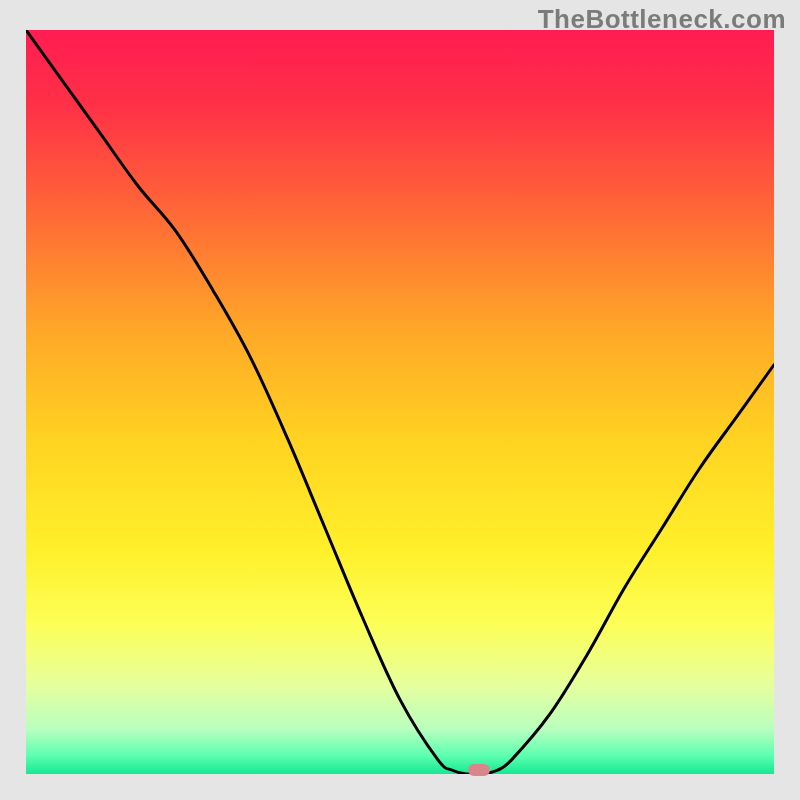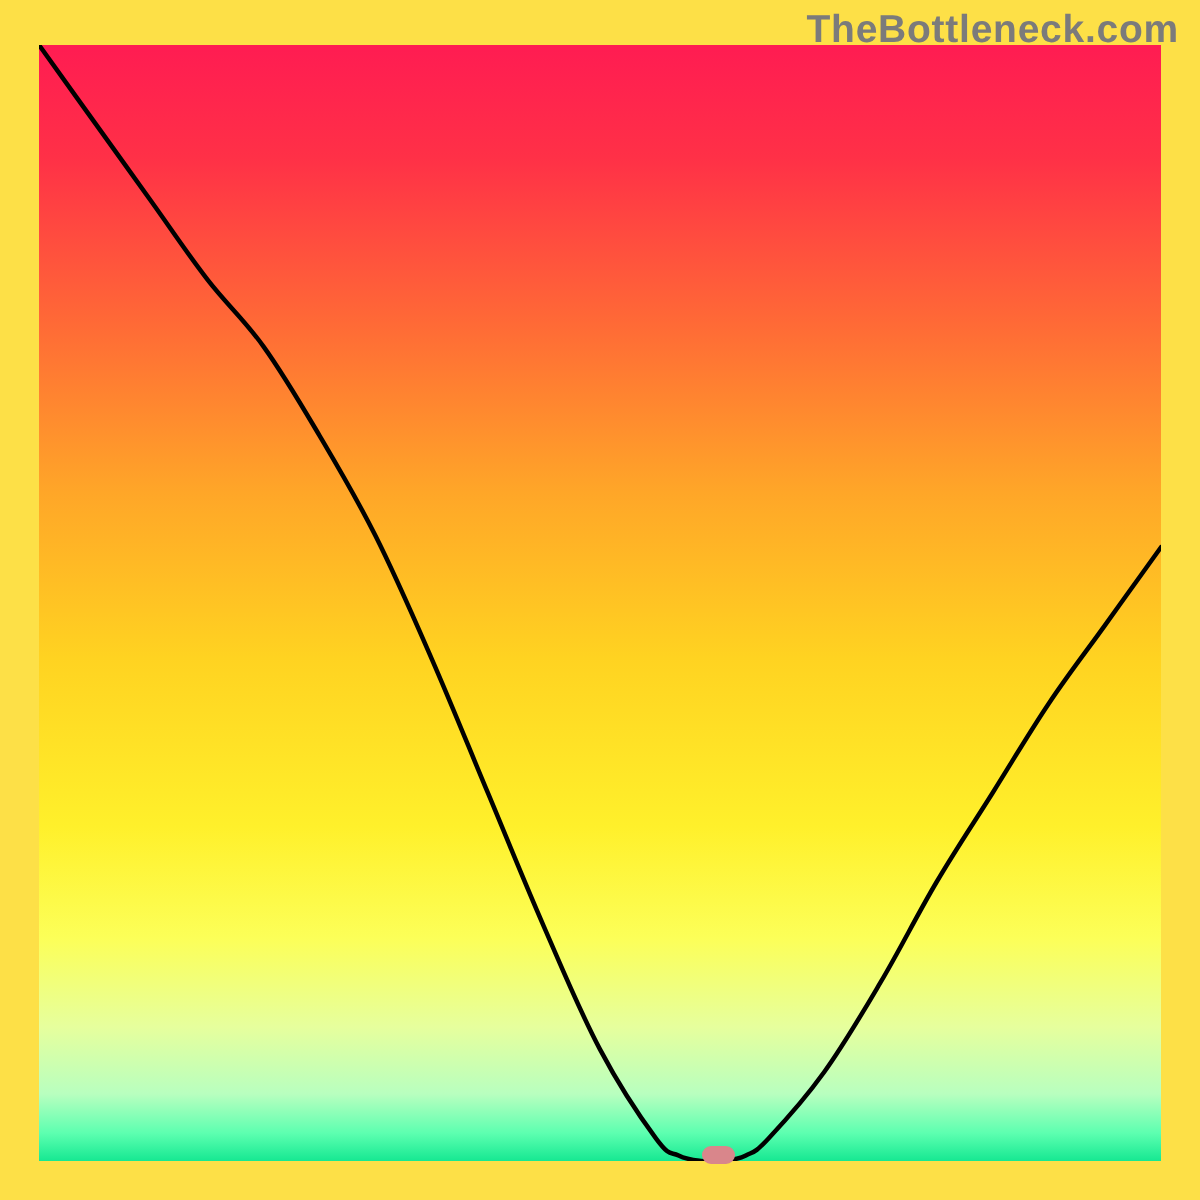--- a/index.html
+++ b/index.html
@@ -7,21 +7,21 @@
     padding: 0;
     width: 800px;
     height: 800px;
     background: #000;
     overflow: hidden;
   }
   .outer {
     position: relative;
     width: 800px;
     height: 800px;
-    background: #fde047;
+    background: #e5e5e5;
   }
   .watermark {
     position: absolute;
     top: 4px;
     right: 14px;
     font-family: Arial, Helvetica, sans-serif;
     font-size: 26px;
     font-weight: 600;
     color: #7b7b7b;
     letter-spacing: 0.5px;

